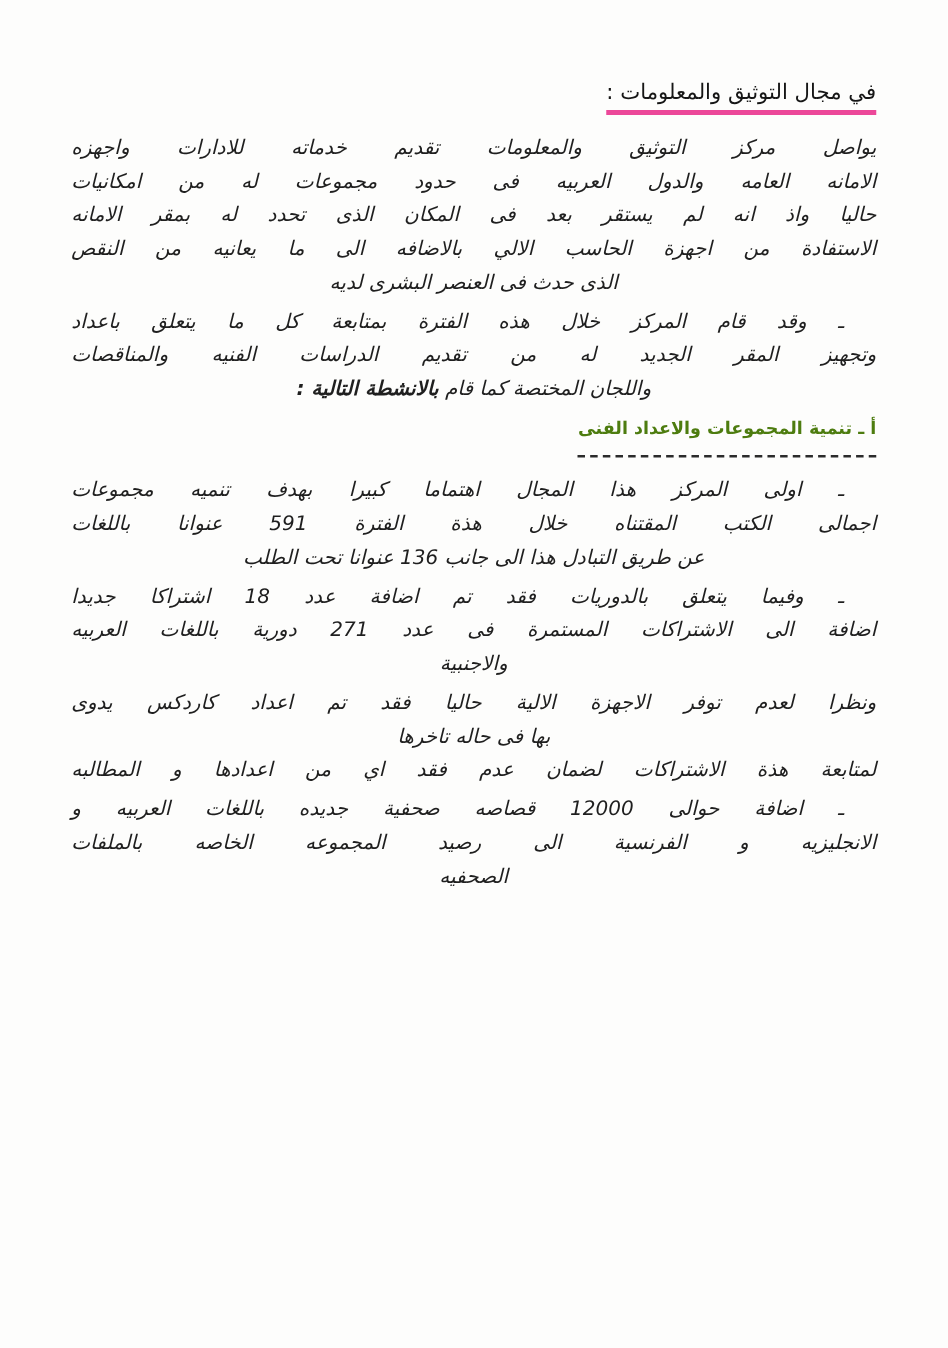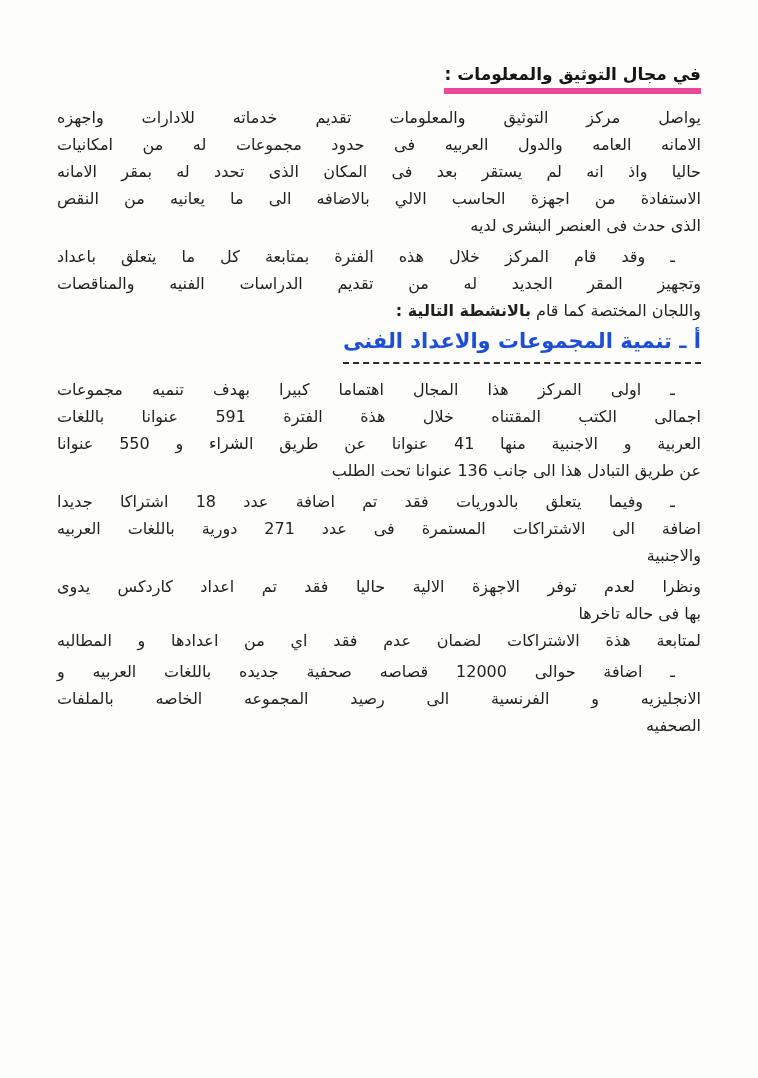--- a/index.html
+++ b/index.html
@@ -26,47 +26,47 @@
   }
   .heading-row {
     position: absolute;
     top: 64px;
     right: 57px;
     direction: rtl;
     text-align: right;
   }
   .main-heading {
     display: inline-block;
-    font-weight: bold;
+    font-weight: normal;
     font-size: 17px;
     padding-bottom: 4px;
-    border-bottom: 6px solid #ec4899;
+    border-bottom: 4px solid #ec4899;
     color: #161616;
   }
   .document-body {
     position: absolute;
     top: 104px;
     right: 57px;
     left: 57px;
     direction: rtl;
     font-size: 16px;
     line-height: 27px;
     color: #1f1f1f;
   }
-  .para { margin: 0 0 4px 0; }
-  .line { text-align: right; }
+  .para { margin: 0 0 4px 0; font-style: italic; }
+  .line { text-align: center; }
   .line.just { text-align: justify; text-align-last: justify; }
   .line.indent { padding-right: 26px; }
   .bold { font-weight: bold; }
   .subheading { margin: 3px 0 12px 0; text-align: right; }
   .subheading-text {
     display: inline-block;
     font-weight: bold;
-    font-size: 21px;
-    color: #1d4ed8;
+    font-size: 14px;
+    color: #4d7c0f;
     padding-bottom: 7px;
     border-bottom: 2px dashed #2b2b2b;
   }
 </style>
 </head>
 <body>
 
 <div class="page">
 
   <div class="heading-row">
@@ -83,21 +83,20 @@
       </div>
       <div class="para">
         <div class="line just indent">ـ وقد قام المركز خلال هذه الفترة بمتابعة كل ما يتعلق باعداد</div>
         <div class="line just">وتجهيز المقر الجديد له من تقديم الدراسات الفنيه والمناقصات</div>
         <div class="line"><span>واللجان المختصة كما قام </span><span class="bold">بالانشطة التالية :</span></div>
       </div>
       <div class="subheading"><span class="subheading-text">أ ـ  تنمية المجموعات والاعداد الفنى</span></div>
       <div class="para">
         <div class="line just indent">ـ اولى المركز هذا المجال اهتماما كبيرا بهدف تنميه مجموعات</div>
         <div class="line just">اجمالى الكتب المقتناه خلال هذة الفترة 591 عنوانا باللغات</div>
-        <div class="line just">العربية و الاجنبية منها 41 عنوانا عن طريق الشراء و 550 عنوانا</div>
         <div class="line">عن طريق التبادل هذا الى جانب 136 عنوانا تحت الطلب</div>
       </div>
       <div class="para">
         <div class="line just indent">ـ وفيما يتعلق بالدوريات فقد تم اضافة عدد 18 اشتراكا جديدا</div>
         <div class="line just">اضافة الى الاشتراكات المستمرة فى عدد 271 دورية باللغات العربيه</div>
         <div class="line">والاجنبية</div>
       </div>
       <div class="para">
         <div class="line just">ونظرا لعدم توفر الاجهزة الالية حاليا فقد تم اعداد كاردكس يدوى</div>
         <div class="line">بها فى حاله تاخرها</div>

